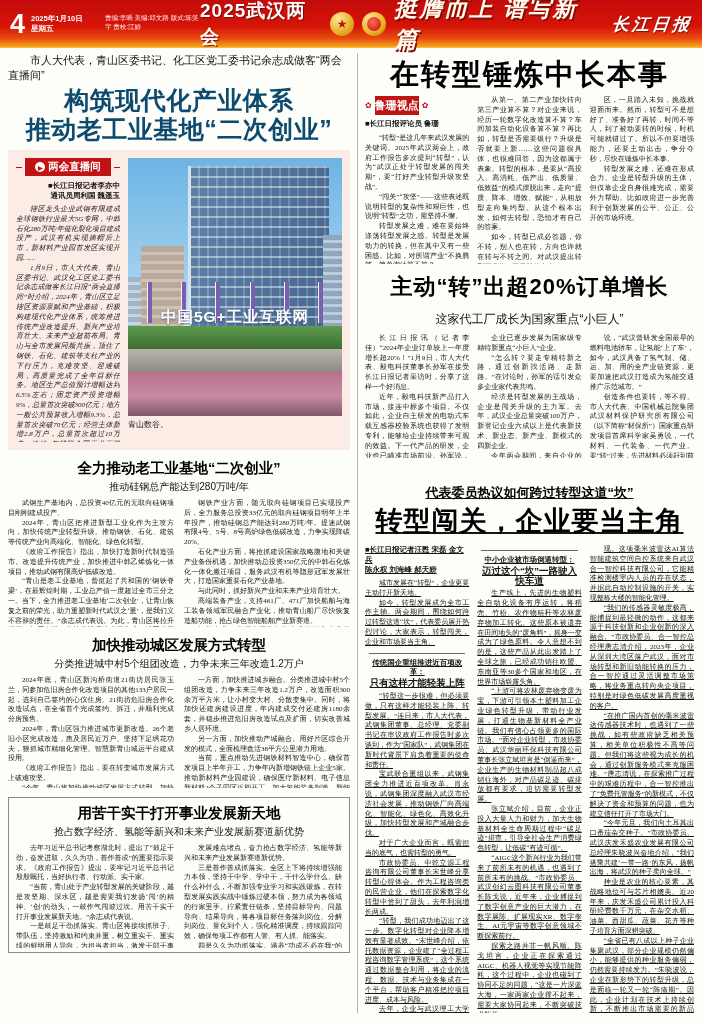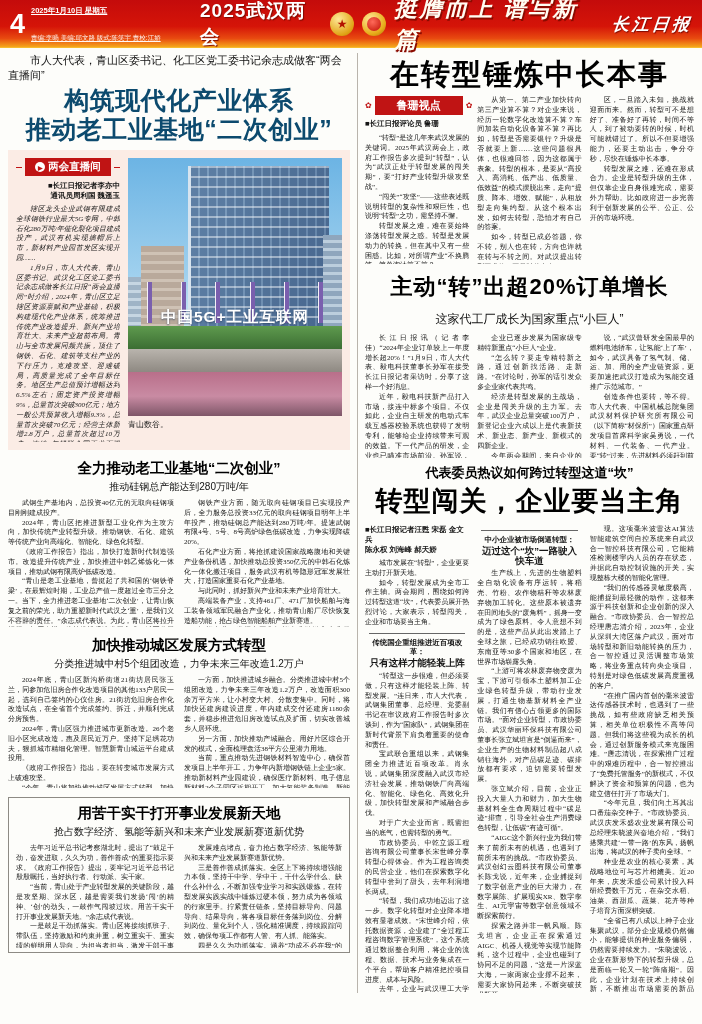--- a/index.html
+++ b/index.html
@@ -10,21 +10,21 @@
     font-family:"Liberation Serif", serif; color:#161616;
   }
   
   .banner {
     height:48px; display:flex; align-items:center; padding:0 10px;
     background:linear-gradient(180deg,#c40b0b 0%,#d51408 55%,#e84a10 80%,#f5a21c 97%,#f8c83a 100%);
     color:#fff; font-family:"Liberation Sans", sans-serif;
   }
   .banner-left { display:flex; align-items:center; gap:6px; width:190px; }
   .page-num { font-size:27px; font-weight:900; line-height:1; }
-  .date-block { display:flex; flex-direction:column; gap:18px;text-decoration:underline; }
+  .date-block { display:flex; flex-direction:row; gap:18px; }
   .date-line { font-size:7.5px; font-weight:700; }
   .credits-line { font-size:6.5px; opacity:.95; }
   .banner-center { flex:1; display:flex; align-items:center; justify-content:center; gap:8px; }
   .event-title { font-size:19px; font-weight:900; letter-spacing:1px; text-shadow:1px 1px 1px #7e0a00; }
   .emblem { width:24px; height:24px; border-radius:50%; display:flex; align-items:center; justify-content:center; flex:none; }
   .emblem-national { background:radial-gradient(circle at 35% 30%,#ffe897,#e0a315 70%,#a96f07); color:#b31200; font-size:12px; }
   .emblem-cppcc { background:radial-gradient(circle at 35% 30%,#ffe897,#e7ab18 65%,#a96f07); position:relative; }
   .emblem-cppcc::before { content:""; width:14px; height:14px; border-radius:50%; background:radial-gradient(circle at 40% 35%,#ff6a5a,#c00f02); }
   .slogan { font-size:23px; font-weight:900; letter-spacing:2px; font-style:italic;
     color:#fffdf2; text-shadow:1.5px 1.5px 0 #8a0b00; }
@@ -92,28 +92,28 @@
   .bodytext .para { text-indent:2em; }
   
   .op-headline { text-align:center; font-family:"Liberation Sans", sans-serif;
     font-weight:900; font-size:29px; letter-spacing:2px; color:#000; margin:2px 0 1px; }
   .tri-cols { display:flex; gap:8px; overflow:hidden; }
   .tri-cols > div { flex:1; min-width:0; }
   .op-grid { height:168px; }
   .viewpoint-badge-wrap { display:flex; align-items:center; gap:3px; margin-bottom:4px; }
   .vp-orn { color:#c01414; font-size:8px; flex:none; }
   .viewpoint-badge { background:#c01414; color:#fff; font-family:"Liberation Sans", sans-serif;
-    font-weight:900; font-size:11px; padding:2px 22px; white-space:nowrap; }
+    font-weight:900; font-size:11px; padding:2px 0; white-space:nowrap; }
   .op-byline { font-size:7.5px; font-weight:700; font-family:"Liberation Sans", sans-serif; margin:4px 0 5px; }
   .orders { margin-top:8px; }
   .orders-headline { text-align:center; font-family:"Liberation Sans", sans-serif; font-weight:900;
     font-size:22px; letter-spacing:1px; color:#000; }
   .orders-sub { text-align:center; font-family:"Liberation Sans", sans-serif; font-size:12px; margin:9px 0 6px; color:#111; }
   .orders-grid { height:124px; }
-  .roundtable { margin-top:6px; }
+  .roundtable { margin-top:26px;text-decoration:underline; }
   .rt-kicker { text-align:center; font-family:"Liberation Sans", sans-serif; font-size:13px; font-weight:600; color:#000; }
   .rt-headline { text-align:center; font-family:"Liberation Sans", sans-serif; font-weight:900;
     font-size:27px; letter-spacing:1px; color:#000; margin:1px 0 6px; }
   .rt-grid { height:468px; }
   .rt-byline { font-size:7.5px; line-height:10px; font-weight:700; font-family:"Liberation Sans", sans-serif; margin-bottom:4px; }
   .inline-subhead { border-top:1px solid #666; margin:5px 4px 4px; padding-top:4px; text-align:center;
     font-family:"Liberation Sans", sans-serif; }
   .sub-kicker { font-size:7.5px; font-weight:600; }
   .sub-main { font-size:9.5px; font-weight:900; margin-top:1px; }
 </style>

